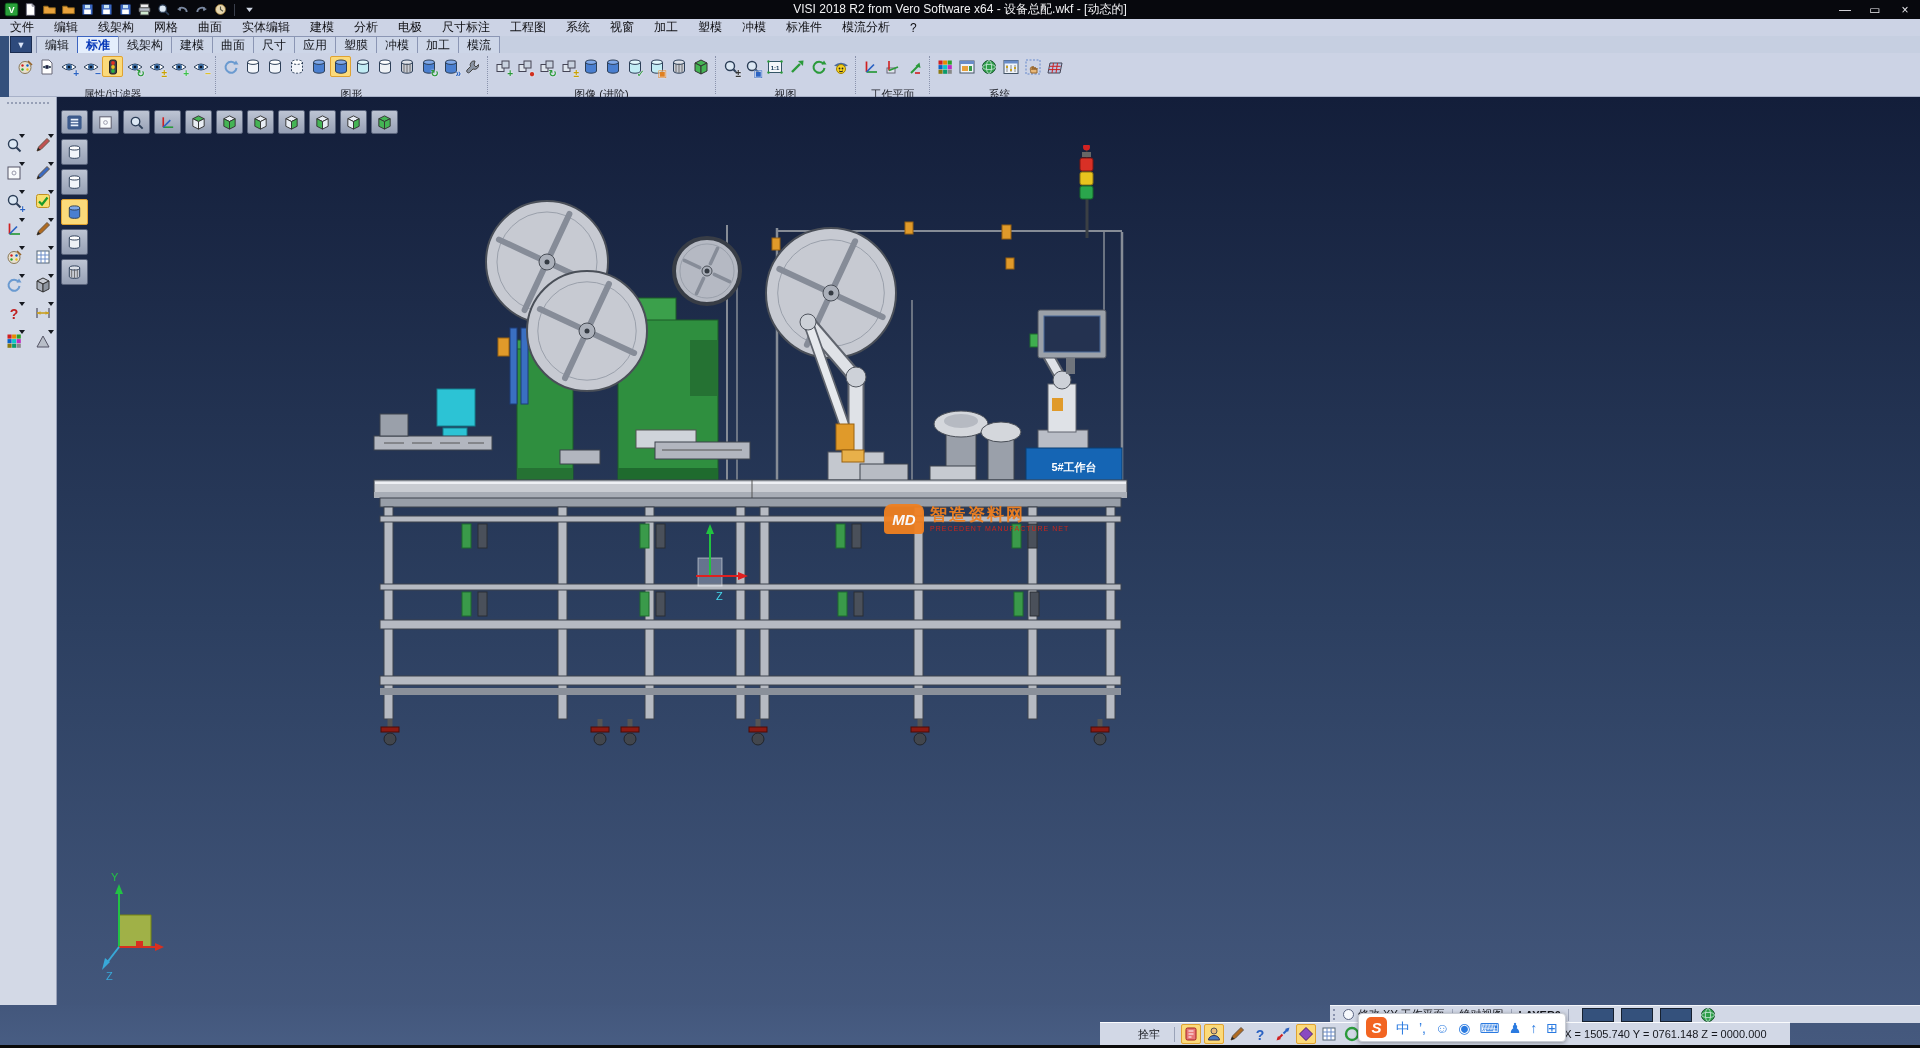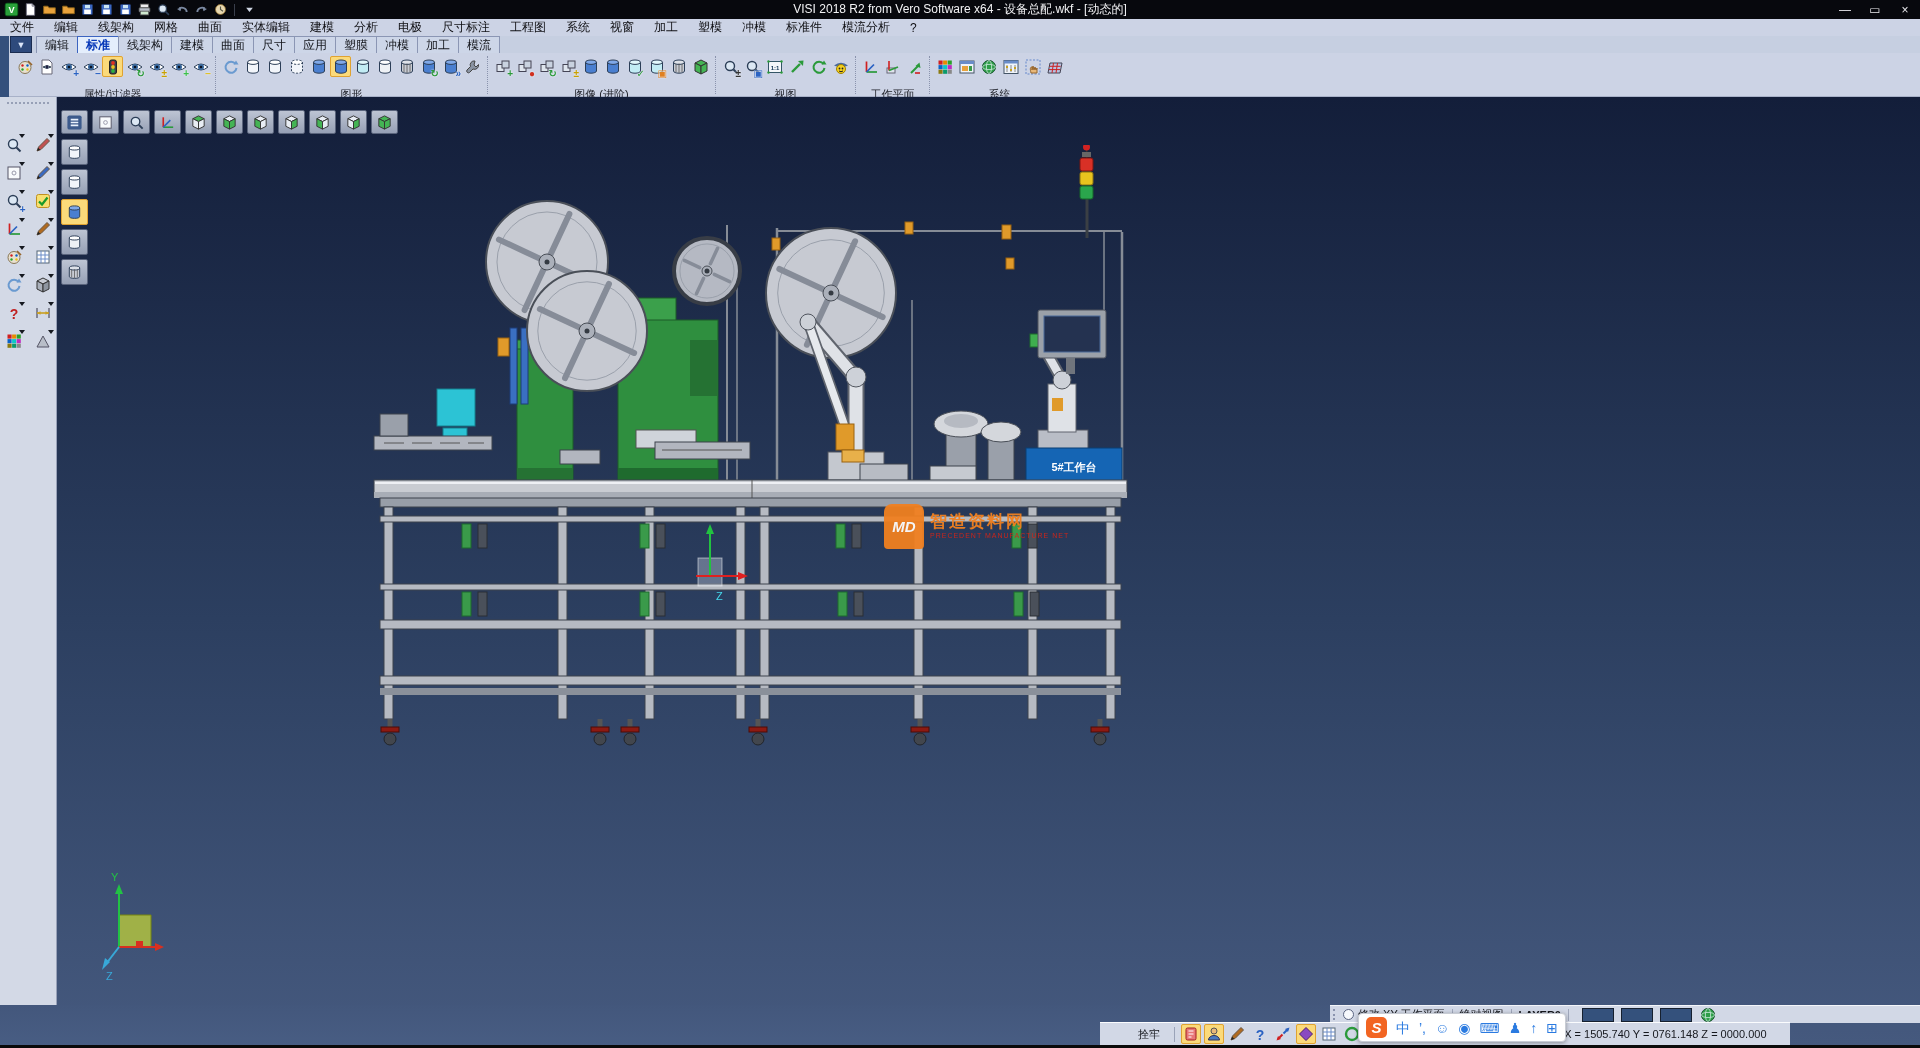--- a/index.html
+++ b/index.html
@@ -54,21 +54,21 @@
   .viewport{background:linear-gradient(180deg,#131e3a 0%,#2c3f60 55%,#45597e 100%);}
   #viewbar{position:absolute;left:4px;top:13px;display:flex;}
   .vbtn{width:25px;height:22px;background:linear-gradient(#bdc4d3,#96a0b5);border:1px solid #5a647c;
         border-radius:2px;display:flex;align-items:center;justify-content:center;margin-right:4px;}
   .vbtn svg{width:17px;height:17px;overflow:visible;}
   #modestrip{position:absolute;left:4px;top:42px;display:flex;flex-direction:column;gap:4px;}
   #modestrip .vbtn{width:25px;height:24px;margin-right:0;}
   #modestrip .vbtn.sel{background:#fbda7a;border-color:#dfa232;}
   .machine-svg{position:absolute;left:313px;top:48px;}
   .watermark{position:absolute;left:827px;top:407px;display:flex;align-items:center;gap:6px;opacity:.95;}
-  .wm-logo{width:40px;height:45px;background:#f08020;border-radius:8px 8px 4px 4px;color:#fff;
+  .wm-logo{width:40px;height:30px;background:#f08020;border-radius:8px 8px 4px 4px;color:#fff;
            display:flex;align-items:center;justify-content:center;font-weight:bold;font-style:italic;font-size:15px;}
   .wm-text{display:flex;flex-direction:column;line-height:1.1;}
   .wm-title{color:#f08020;font-weight:bold;font-size:17px;letter-spacing:2px;}
   .wm-sub{color:#d22418;font-size:7px;letter-spacing:1px;}
   .triad-svg{position:absolute;left:43px;top:773px;}
   
   .rowA{position:absolute;left:1330px;top:1005px;width:590px;height:17px;background:#d2d8e6;
         border-top:1px solid #f4f6fa;display:flex;align-items:center;font-size:11px;color:#15171d;}
   .rowA .handle{width:3px;height:11px;border-left:2px dotted #8a93ad;margin:0 5px 0 3px;}
   .rowA .radio{width:9px;height:9px;border:1px solid #5a6residents;border-radius:50%;}

